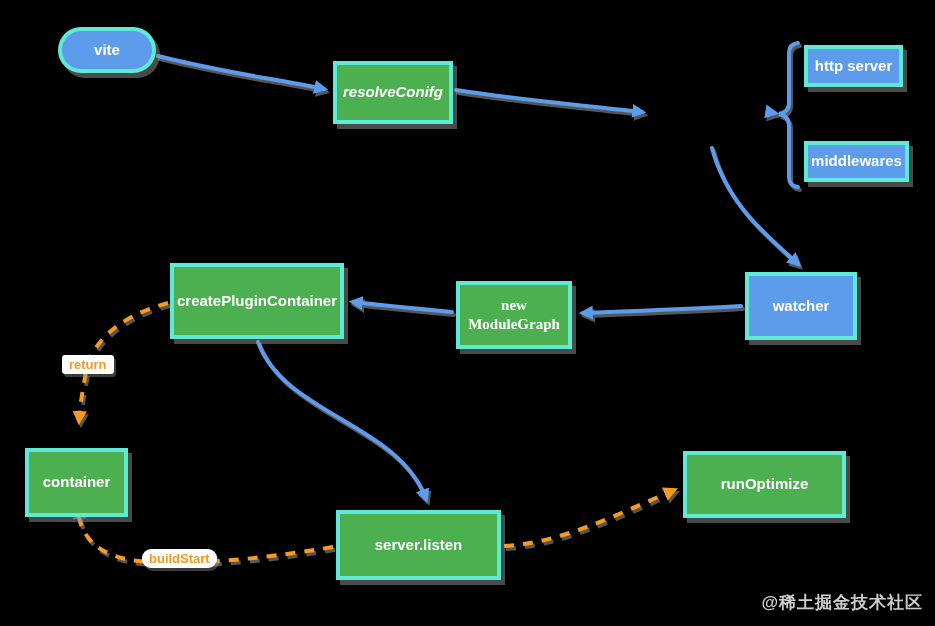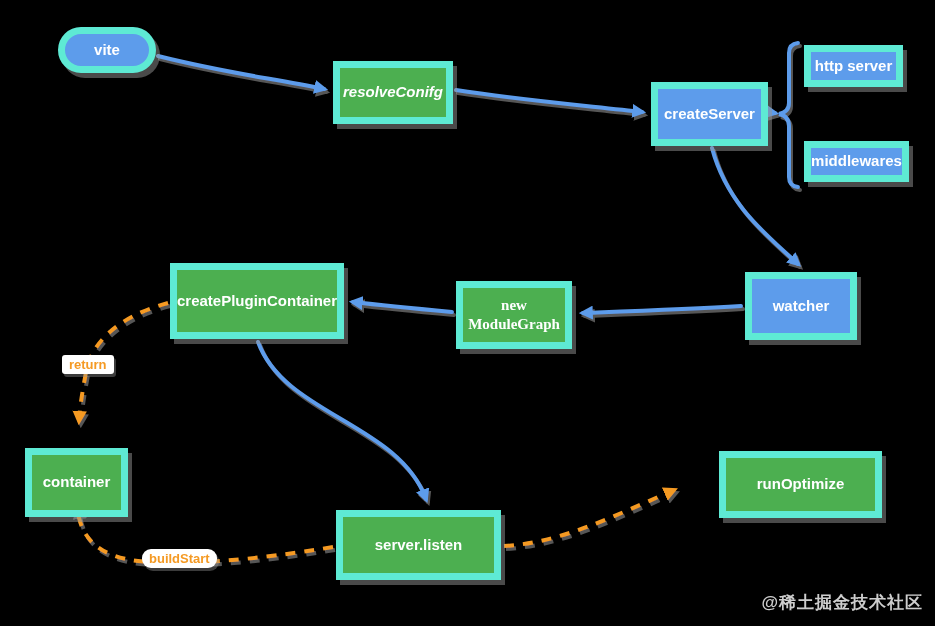--- a/index.html
+++ b/index.html
@@ -5,21 +5,21 @@
   html,body{margin:0;padding:0;background:#000;}
   .canvas{position:relative;width:935px;height:626px;background:#000;overflow:hidden;
           font-family:"Liberation Sans",sans-serif;}
   svg.arrows{position:absolute;left:0;top:0;pointer-events:none;}
   .e-blue{stroke:var(--edge-blue);stroke-width:4;fill:none;stroke-linecap:round;}
   .e-orange{stroke:var(--edge-orange);stroke-width:4;fill:none;stroke-dasharray:10 9;}
   .mk-blue{fill:var(--edge-blue);}
   .mk-orange{fill:var(--edge-orange);}
   .node{position:absolute;box-sizing:border-box;display:flex;flex-direction:column;
         align-items:center;justify-content:center;color:#fff;font-weight:bold;
-        font-size:15px;line-height:1.25;text-align:center;border:7px solid #5eead4;
+        font-size:15px;line-height:1.25;text-align:center;border:4px solid #5eead4;
         box-shadow:4px 5px 0 rgba(148,148,148,.5);}
   .node.blue{background:var(--node-blue);}
   .node.green{background:var(--node-green);}
   .pill{border-radius:23px;}
   .edge-label{position:absolute;background:var(--label-bg);color:var(--edge-orange);
         font-weight:bold;font-size:13px;padding:2px 7px;border-radius:3px;
         box-shadow:2px 3px 0 rgba(148,148,148,.4);white-space:nowrap;}
   .watermark{position:absolute;right:12px;bottom:12px;color:#cdcdcd;font-weight:bold;
         font-size:17px;letter-spacing:1px;
         text-shadow:2px 2px 1px #000,-1px -1px 1px #000,1px 3px 2px rgba(0,0,0,.9);}
@@ -54,41 +54,40 @@
       <path class="e-orange" d="M 168,303 C 112,318 90,348 86,372 C 82,394 80,406 79,421" marker-end="url(#mo)"></path>
       <path class="e-orange" d="M 333,547 C 255,560 185,566 138,561 C 98,556 80,538 77,506" marker-end="url(#mo)"></path>
       <path class="e-orange" d="M 504,546 C 560,543 612,517 674,490" marker-end="url(#mo)"></path>
     </g>
   </svg>
 
   <div class="node blue pill" style="left:58px;top:27px;width:98px;height:46px;">vite</div>
 
   <div class="node green" style="left:333px;top:61px;width:120px;height:63px;font-style:italic;">resolveConifg</div>
 
-  <div class="node blue" style="left:651px;top:82px;width:117px;height:64px;">createServer</div>
 
   <div class="node blue" style="left:804px;top:45px;width:99px;height:42px;">http server</div>
 
 
   <div class="node blue" style="left:804px;top:141px;width:105px;height:41px;">middlewares</div>
 
   <div class="node blue" style="left:745px;top:272px;width:112px;height:68px;">watcher</div>
 
   <div class="node green" style="left:456px;top:281px;width:116px;height:68px;font-family:Liberation Serif, serif;">
     <span>new</span>
     <span>ModuleGraph</span>
   </div>
 
   <div class="node green" style="left:170px;top:263px;width:174px;height:76px;">createPluginContainer</div>
 
   <div class="node green" style="left:25px;top:428px;width:103px;height:69px;margin-top:20px;">container</div>
 
   <div class="node green" style="left:336px;top:510px;width:165px;height:70px;">server.listen</div>
 
-  <div class="node green" style="left:683px;top:451px;width:163px;height:67px;margin-left:36px;">runOptimize</div>
+  <div class="node green" style="left:683px;top:451px;width:163px;height:67px;">runOptimize</div>
 
   <div class="edge-label" style="left:62px;top:355px;text-align:center;">return</div>
 
   <div class="edge-label" style="left:142px;top:549px;border-radius:9px;">buildStart</div>
 
   <div class="watermark">@稀土掘金技术社区</div>
 
 </div>
 
 </body></html>

